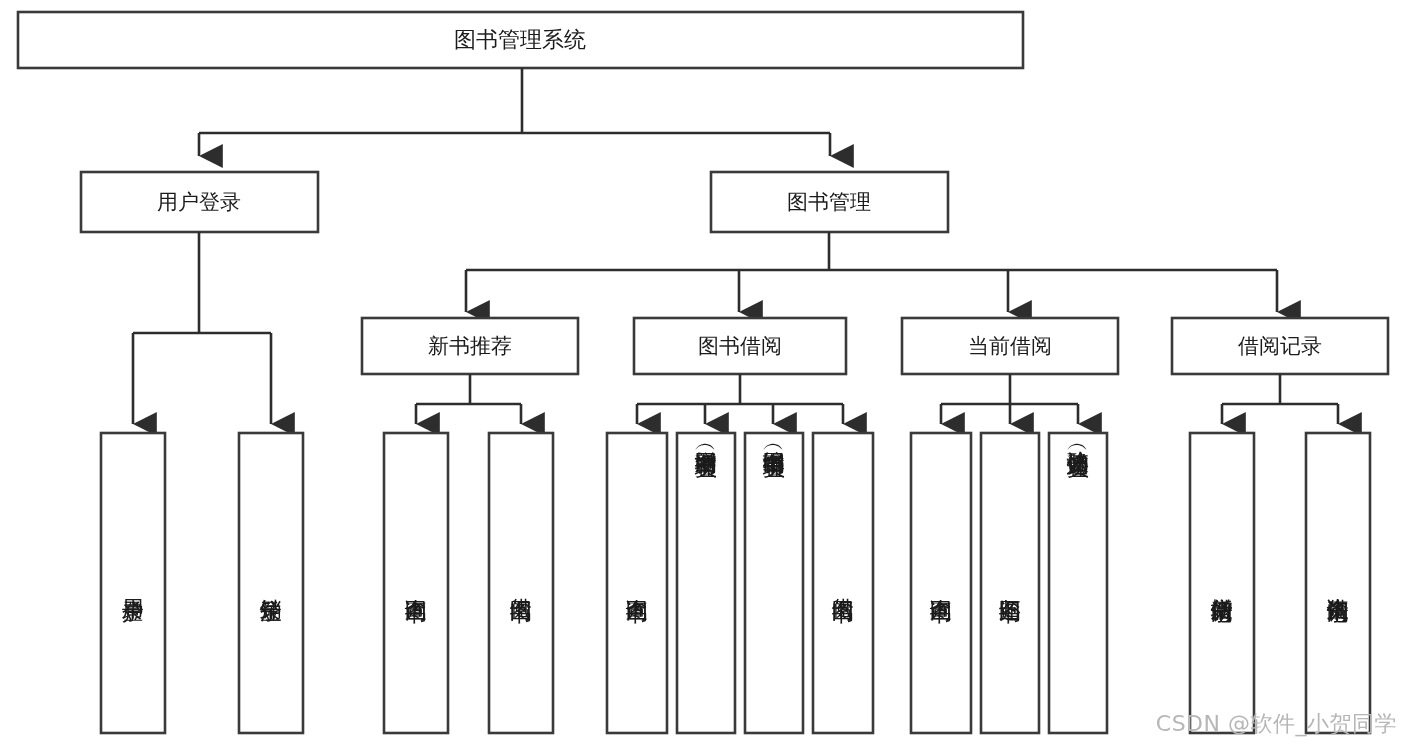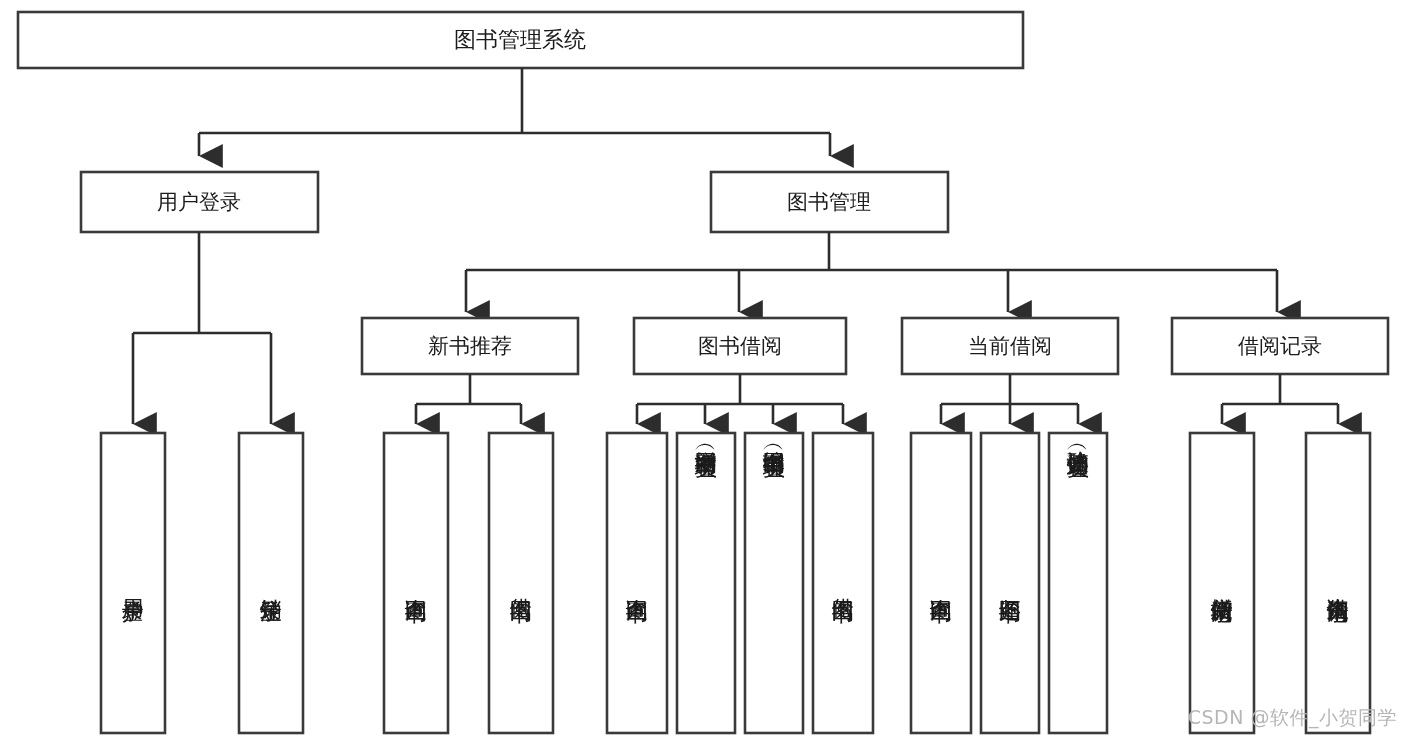--- a/index.html
+++ b/index.html
@@ -71,23 +71,23 @@
     font-size: 22px;
     line-height: 1.06;
     color: #1b1b1b;
     letter-spacing: 1px;
     white-space: nowrap;
     text-align: center;
   }
   .watermark {
     position: absolute;
     right: 8px;
-    bottom: 16px;
-    font-family: "DejaVu Sans", "Liberation Sans", sans-serif;
-    font-size: 19px;
+    bottom: 8px;
+    font-family: "DejaVu Sans", "Liberation Sans", sans-serif;
+    font-size: 22px;
     color: #b6b6b6;
     white-space: nowrap;
     letter-spacing: 0.5px;
   }
 </style>
 </head>
 <body>
 
 <div id="diagram-root">
 

